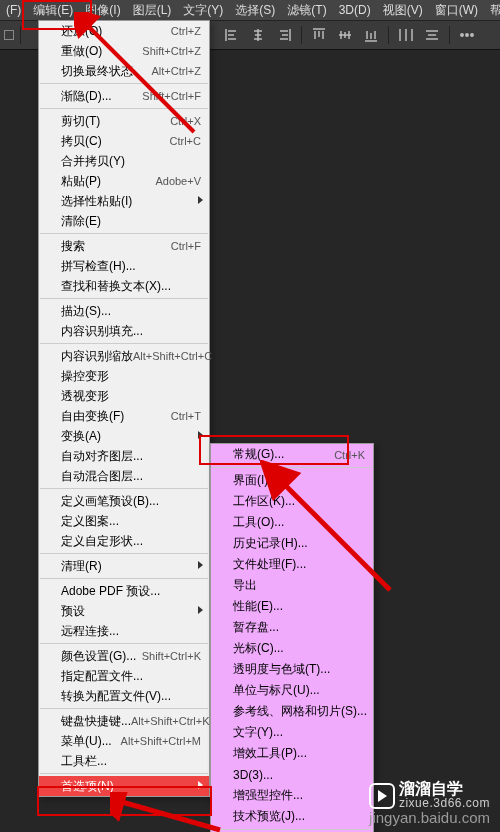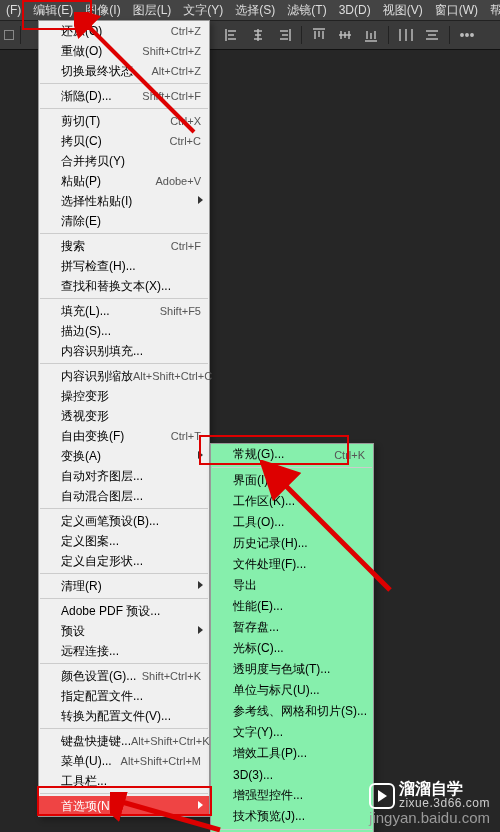--- a/index.html
+++ b/index.html
@@ -123,21 +123,21 @@
   .dd-item.highlight .arrow::after {
     border-left-color: #fff;
   }
 
   
   .submenu {
     position: absolute;
     top: 443px;
     left: 210px;
     width: 164px;
-    background: #86efac;
+    background: #f0abfc;
     border: 1px solid #999;
     box-shadow: 3px 3px 6px rgba(0,0,0,.3);
     color: #000;
     z-index: 25;
   }
   .sub-item {
     display: flex;
     align-items: center;
     padding: 2px 8px 2px 22px;
     height: 21px;
@@ -341,24 +341,20 @@
       <span class="dd-shortcut">Ctrl+F</span>
     </div>
     <div class="dd-item">
       <span class="dd-label">拼写检查(H)...</span>
     </div>
     <div class="dd-item">
       <span class="dd-label">查找和替换文本(X)...</span>
     </div>
     <div class="dd-sep"></div>
     <div class="dd-item">
-      <span class="dd-label">填充(L)...</span>
-      <span class="dd-shortcut">Shift+F5</span>
-    </div>
-    <div class="dd-item">
       <span class="dd-label">描边(S)...</span>
     </div>
     <div class="dd-item">
       <span class="dd-label">内容识别填充...</span>
     </div>
     <div class="dd-sep"></div>
     <div class="dd-item">
       <span class="dd-label">内容识别缩放</span>
       <span class="dd-shortcut">Alt+Shift+Ctrl+C</span>
     </div>

